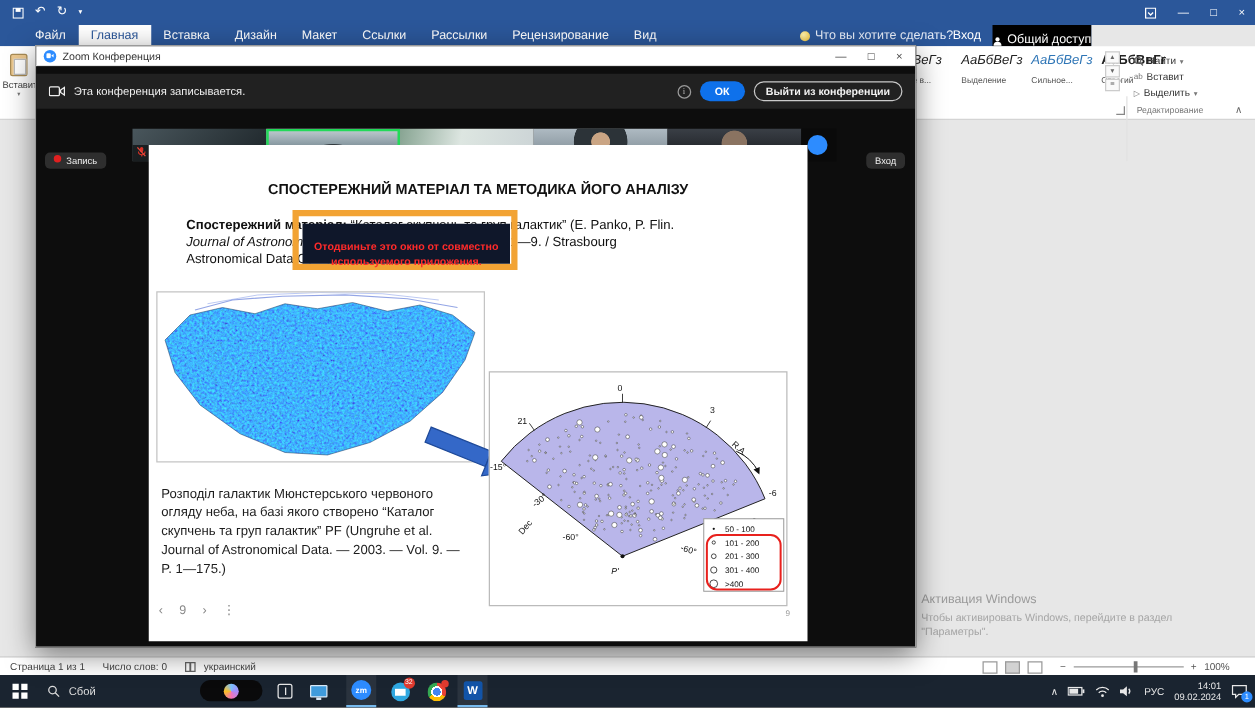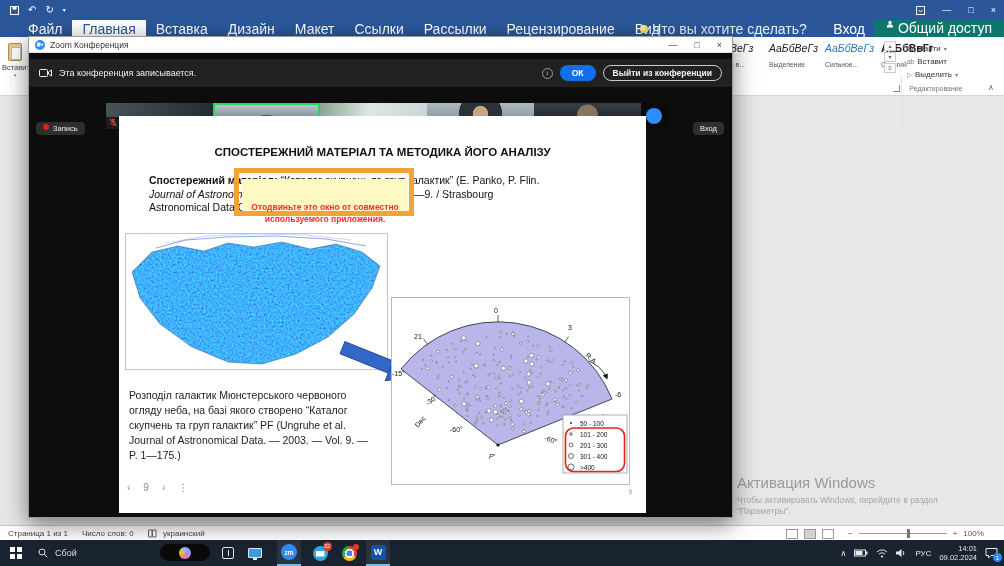--- a/index.html
+++ b/index.html
@@ -5,29 +5,29 @@
   *{margin:0;padding:0;box-sizing:border-box}
   html,body{width:1004px;height:566px;overflow:hidden}
   body{position:relative;font-family:"Liberation Sans",sans-serif;background:#e7e7e7}
 
   
   #wtitle{position:absolute;left:0;top:0;width:1004px;height:20px;background:#2b579a;color:#fff;font-size:8.5px}
   .qa{position:absolute;left:10px;top:0;height:20px;display:flex;gap:9px;align-items:center;color:#fff}
   .qa span{font-size:10px;line-height:10px}
   #wtitle .ttext{position:absolute;left:50%;top:0;height:20px;display:flex;align-items:center;transform:translateX(-50%);white-space:nowrap;color:#dce6f5}
   .wcontrols{position:absolute;right:8px;top:0;height:20px;display:flex;gap:17px;align-items:center;color:#fff;font-size:9px}
-  #wtabsrow{position:absolute;left:0;top:20px;width:1004px;height:17px;background:#2b579a;color:#fff;font-size:14px}
+  #wtabsrow{position:absolute;left:0;top:20px;width:873px;height:17px;background:#2b579a;color:#fff;font-size:10px}
   #tabslist{position:absolute;left:18px;top:0;height:17px;display:flex}
   .wtab{padding:0 10px;display:flex;align-items:center;white-space:nowrap}
   .wtab.on{background:#fff;color:#2b579a}
   .tellme{position:absolute;left:640px;top:0;height:17px;display:flex;align-items:center;gap:4px;color:#e8eef9}
   .bulb{width:8px;height:8px;border-radius:50%;background:radial-gradient(circle at 35% 35%,#fff3b0,#f2c233);display:inline-block}
   .tright{position:absolute;right:0;top:0;height:17px;display:flex;align-items:center}
   .signin{padding:0 9px}
-  .share{display:flex;align-items:flex-start;gap:4px;background:#0f766e;height:17px;padding:0 12px}
+  .share{display:flex;align-items:flex-end;gap:4px;background:#000000;height:17px;padding:0 0}
   #ribbon{position:absolute;left:0;top:37px;width:1004px;height:59px;background:#fff;border-bottom:1px solid #d4d4d4}
   #paste{position:absolute;left:2px;top:4px;width:26px;height:52px;overflow:hidden;text-align:center;font-size:7.5px;color:#444}
   .clip{width:14px;height:18px;margin:2px auto 2px;background:#ecc88f;border:1px solid #a98c55;border-radius:2px;position:relative}
   .clip::after{content:"";position:absolute;left:2px;top:3px;width:8px;height:11px;background:#fff;border:1px solid #bbb}
   .gallery{position:absolute;left:728px;top:4px;display:flex}
   .gcell{min-width:36px;text-align:left;padding:1px 2px;margin-right:3px}
   .gprev{font-size:10.5px;height:15px;color:#222;white-space:nowrap}
   .gc1 .gprev{font-style:italic}.gc2 .gprev{font-style:italic}
   .gc3 .gprev{font-style:italic;color:#2e75b6}
   .gc4 .gprev{font-weight:bold}
@@ -35,21 +35,21 @@
   .gscroll{position:absolute;left:884px;top:4px;width:12px}
   .gsbtn{height:10px;border:1px solid #ccc;font-size:6px;color:#666;text-align:center;line-height:8px;margin-bottom:1px;background:#fafafa}
   .vsep{position:absolute;left:901px;top:40px;width:1px;height:52px;background:#e2e2e2}
   .editing{position:absolute;left:907px;top:5px;font-size:8px;color:#333}
   .erow{display:flex;align-items:center;gap:3px;height:13px;white-space:nowrap}
   .caret{font-size:6px;color:#777}
   .grouplabel{position:absolute;left:907px;top:48px;width:58px;text-align:center;font-size:7px;color:#777}
   .launcher{position:absolute;left:893px;top:48px;width:7px;height:7px;border-right:1px solid #888;border-bottom:1px solid #888}
   .collapse{position:absolute;left:988px;top:46px;font-size:8px;color:#666}
   #watermark{position:absolute;left:737px;top:474px;color:#9a9a9a}
-  #watermark .w1{font-size:15px}
+  #watermark .w1{font-size:10px}
   #watermark .w2{font-size:8.5px;margin-top:4px;color:#a5a5a5}
   #statusbar{position:absolute;left:0;top:525px;width:1004px;height:15px;background:#fff;border-top:1px solid #c9c9c9;font-size:8px;color:#444}
   #statusbar .sitem{position:absolute;top:3px;white-space:nowrap}
   .viewicons{position:absolute;left:786px;top:1px;display:flex;gap:6px;align-items:center;height:13px}
   .vi{width:12px;height:10px;border:1px solid #9a9a9a;background:#fff}
   .vi.on{background:#d2d2d2}
   .zoomctl{position:absolute;left:848px;top:3px;display:flex;align-items:center;gap:6px;color:#555}
   .ztrack{width:88px;height:1px;background:#9a9a9a;position:relative}
   .zthumb{position:absolute;left:48px;top:-4px;width:3px;height:9px;background:#777}
 
@@ -104,21 +104,21 @@
   #recpill{left:7px;top:69px}
   #recpill i{width:6px;height:6px;border-radius:50%;background:#e02020;display:block}
   #signpill{right:8px;top:69px}
 
   
   #slide{position:absolute;left:90px;top:63px;width:527px;height:397px;background:#fff;color:#111}
   .stitle{position:absolute;left:0;top:30px;width:100%;text-align:center;font-weight:bold;font-size:11.5px}
   .spara{position:absolute;left:30px;top:58px;width:475px;font-size:10.5px;line-height:13.5px}
   .spara .b{font-weight:bold}.spara .i{font-style:italic}
   .annot{position:absolute;left:115px;top:52px;width:180px;height:48px;border:5px solid #f2a334}
-  .tip{position:absolute;left:3px;top:6px;width:166px;height:32px;background:#fef9c3;color:#ff2a2a;font-weight:bold;font-size:8.5px;text-align:center;line-height:12px;padding-top:22px}
+  .tip{position:absolute;left:3px;top:6px;width:166px;height:32px;background:#0f172a;color:#ff2a2a;font-weight:bold;font-size:8.5px;text-align:center;line-height:12px;padding-top:12px}
   .densframe{position:absolute;left:6px;top:117px;width:263px;height:137px;background:#fff;border:1px solid #c4c4c4}
   .bluearrow{position:absolute;left:220px;top:212px;width:100px;height:64px}
   .fanframe{position:absolute;left:272px;top:181px;width:239px;height:188px;background:#fff;border:1px solid #bbb}
   #fansvg text{font-size:7px;fill:#111}
   #legend text{font-size:6.5px}
   .caption{position:absolute;left:10px;top:272px;width:250px;font-size:10.5px;line-height:15px;color:#1d1d1d}
   .snav{position:absolute;left:8px;top:366px;display:flex;gap:13px;color:#888;font-size:10px;align-items:center}
   .pagenum{position:absolute;right:14px;top:372px;font-size:6.5px;color:#999}
 </style>
 </head>

